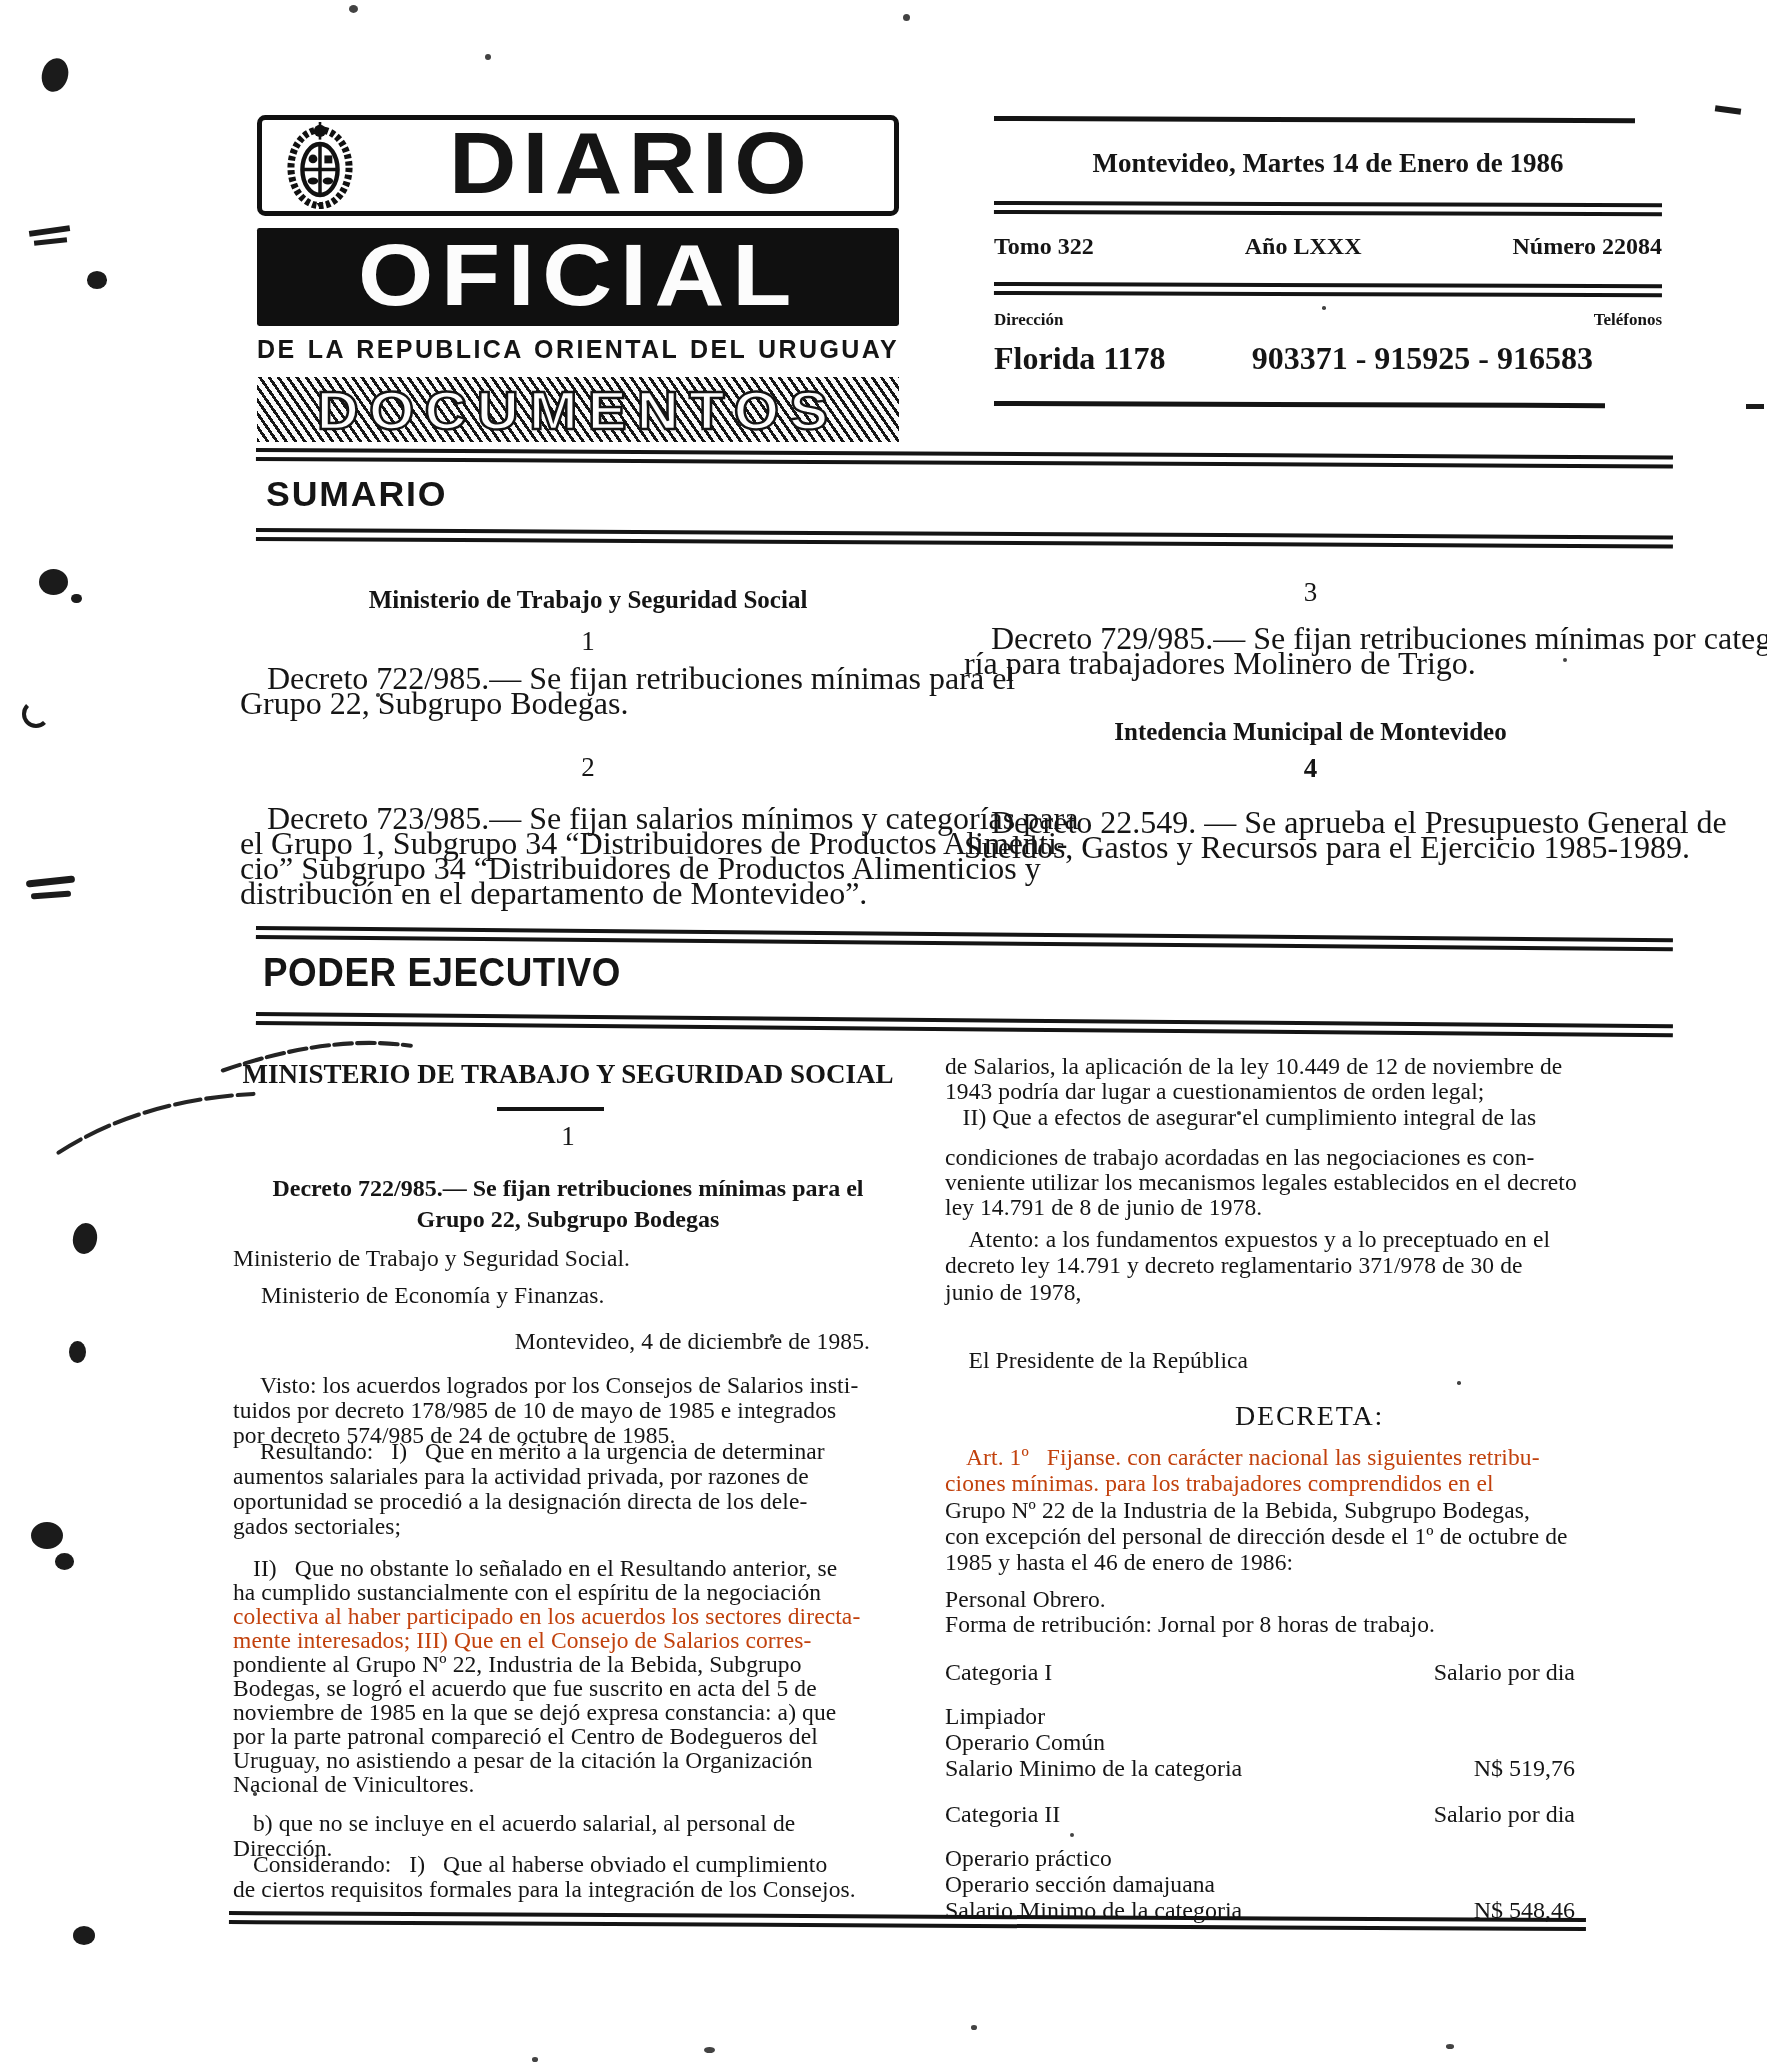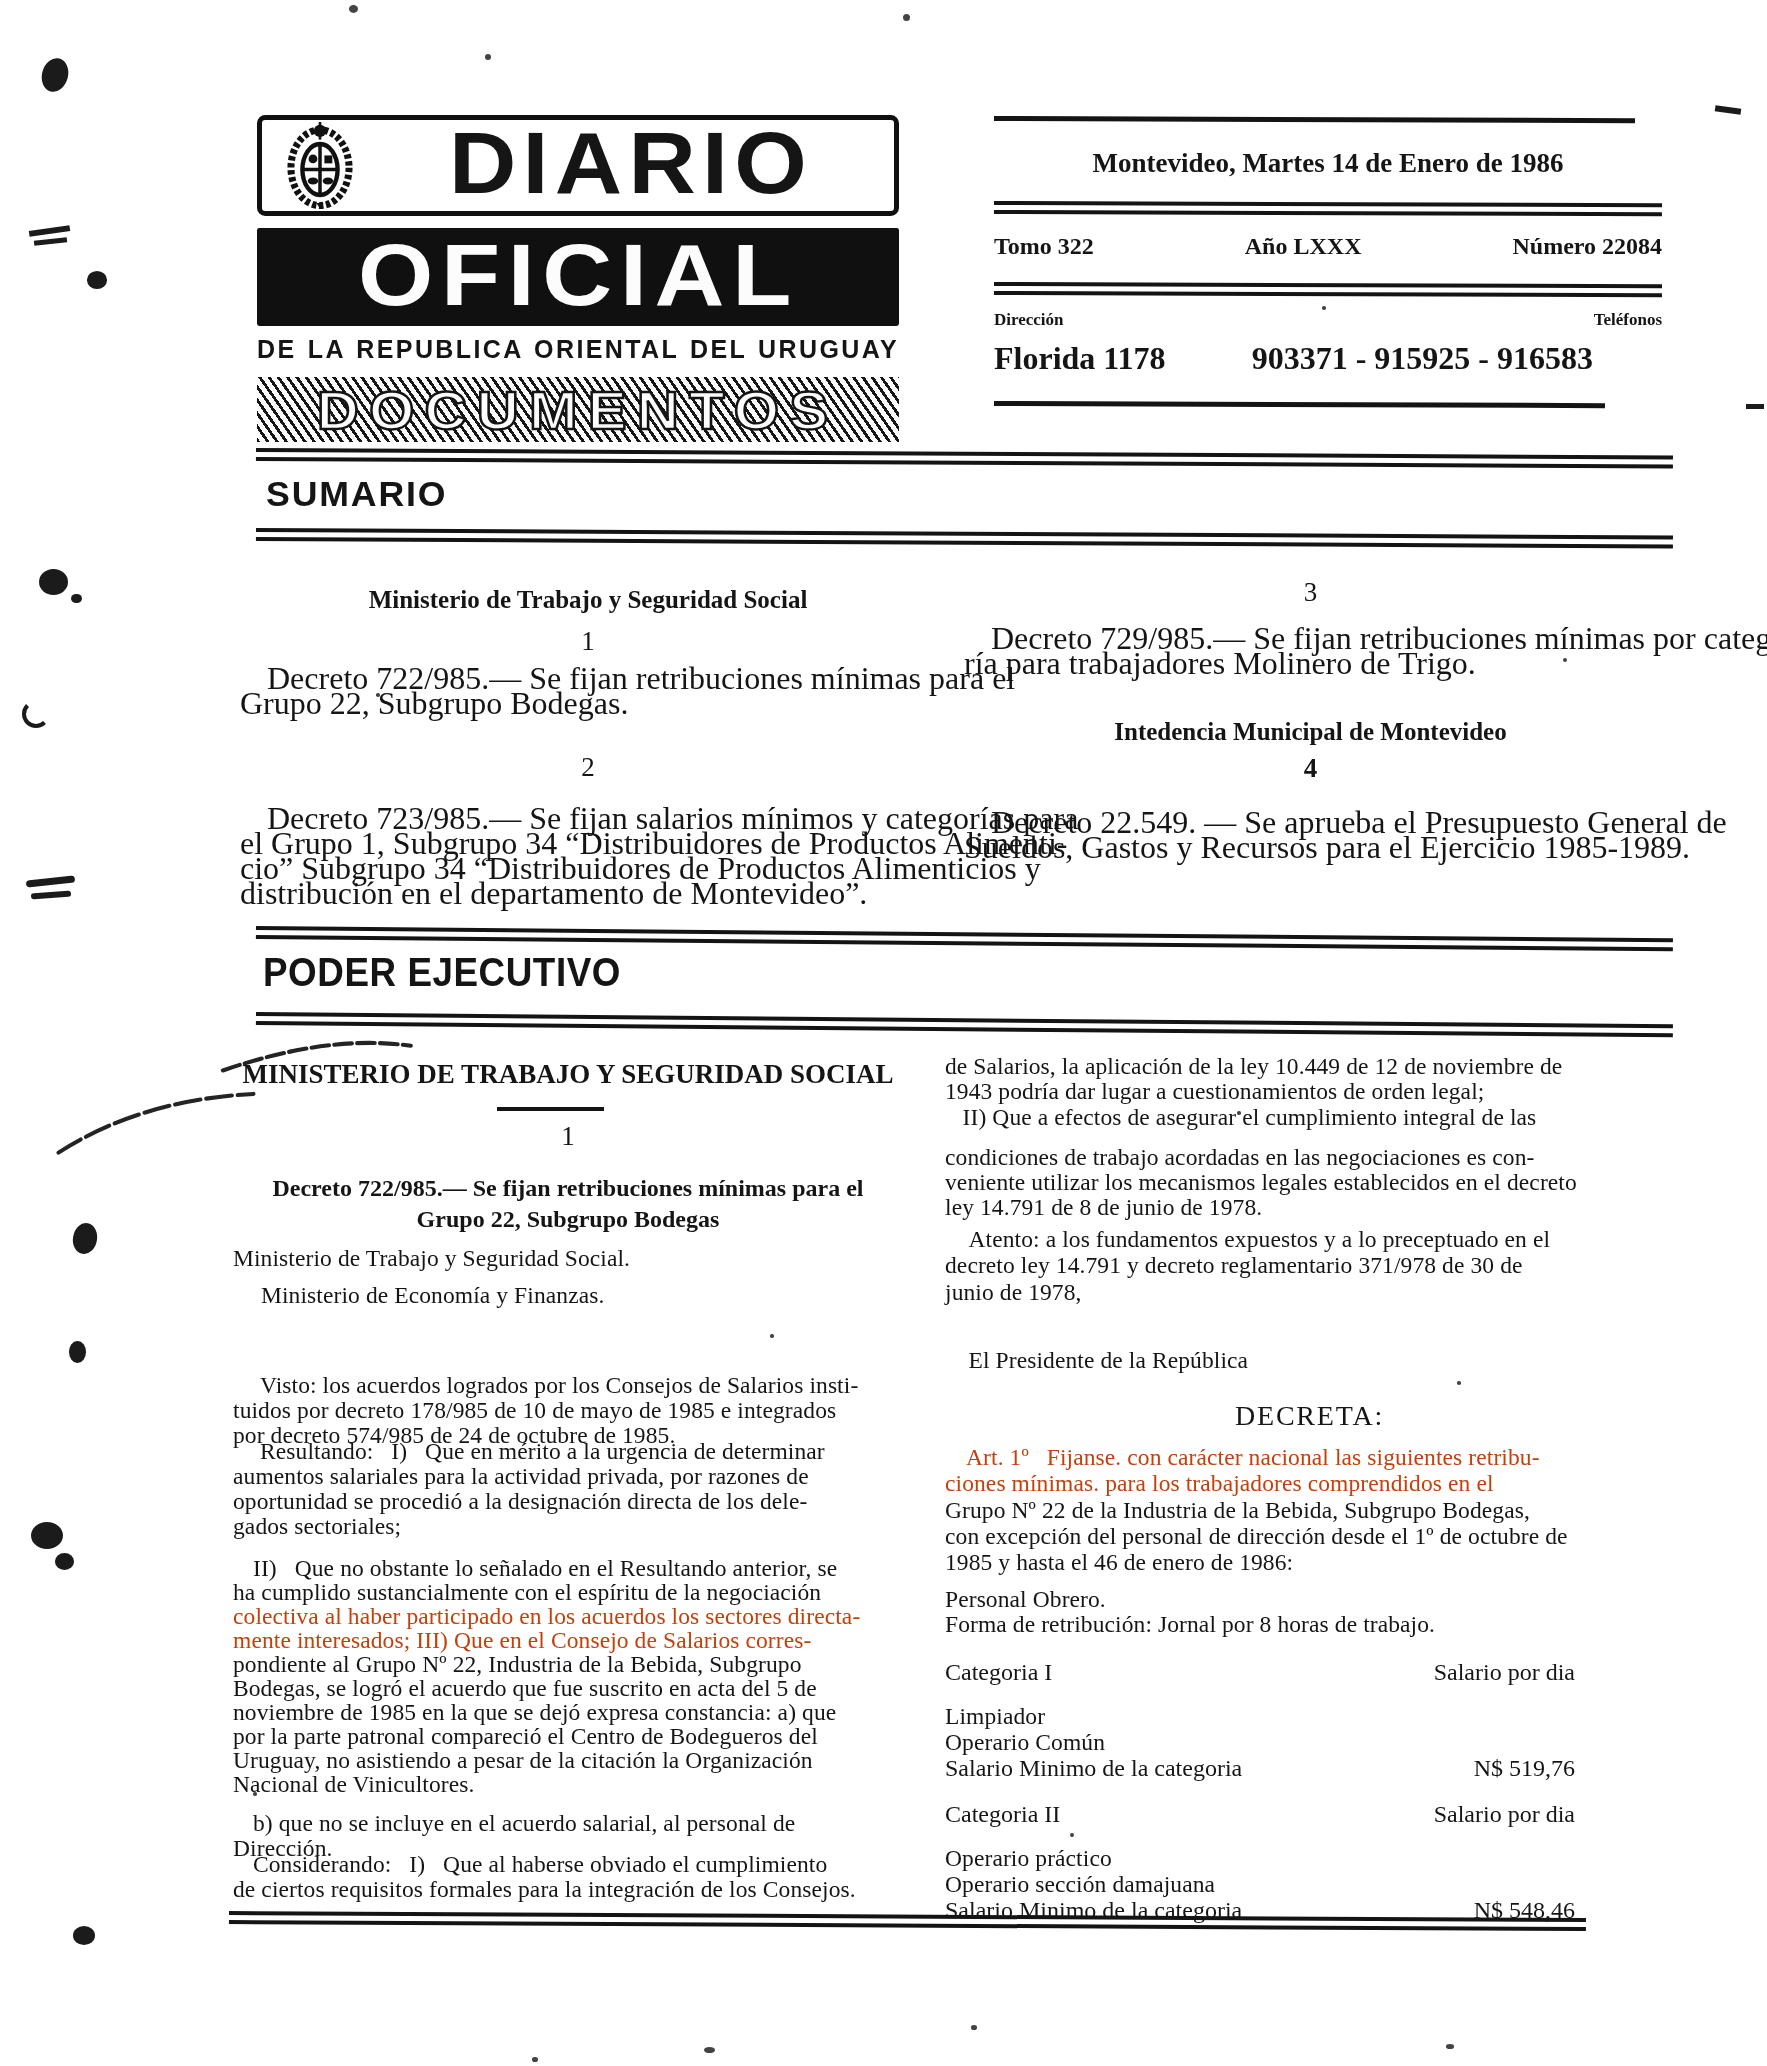--- a/index.html
+++ b/index.html
@@ -142,20 +142,21 @@
   <div class="drule tilt5" style="left:256px;top:1012px;width:1417px;"></div>
 
   <div class="abs b center" style="left:233px;top:1059px;width:670px;font-size:27px;">MINISTERIO DE TRABAJO Y SEGURIDAD SOCIAL</div>
   <div class="rule" style="left:497px;top:1107px;width:107px;height:3.5px;"></div>
   <div class="abs center" style="left:233px;top:1121px;width:670px;font-size:27px;">1</div>
   <div class="abs b center lines" style="left:233px;top:1173px;width:670px;font-size:24px;line-height:31px;">Decreto 722/985.— Se fijan retribuciones mínimas para el
 Grupo 22, Subgrupo Bodegas</div>
 
   <div class="abs body-p" style="left:233px;top:1246px;width:670px;">Ministerio de Trabajo y Seguridad Social.</div>
   <div class="abs body-p" style="left:233px;top:1283px;width:670px;text-indent:28px;">Ministerio de Economía y Finanzas.</div>
+  <div class="abs body-p" style="left:233px;top:1329px;width:670px;text-align:right;padding-right:33px;box-sizing:border-box;">Montevideo, 4 de diciembre de 1985.</div>
 
   <div class="abs body-p lines ind" style="left:233px;top:1373px;width:670px;">Visto: los acuerdos logrados por los Consejos de Salarios insti-
 tuidos por decreto 178/985 de 10 de mayo de 1985 e integrados
 por decreto 574/985 de 24 de octubre de 1985.</div>
   <div class="abs body-p lines ind" style="left:233px;top:1439px;width:670px;">Resultando:   I)   Que en mérito a la urgencia de determinar
 aumentos salariales para la actividad privada, por razones de
 oportunidad se procedió a la designación directa de los dele-
 gados sectoriales;</div>
 
   <div class="abs body-p lines ind34" style="left:233px;top:1556px;width:670px;line-height:24px;">II)   Que no obstante lo señalado en el Resultando anterior, se

